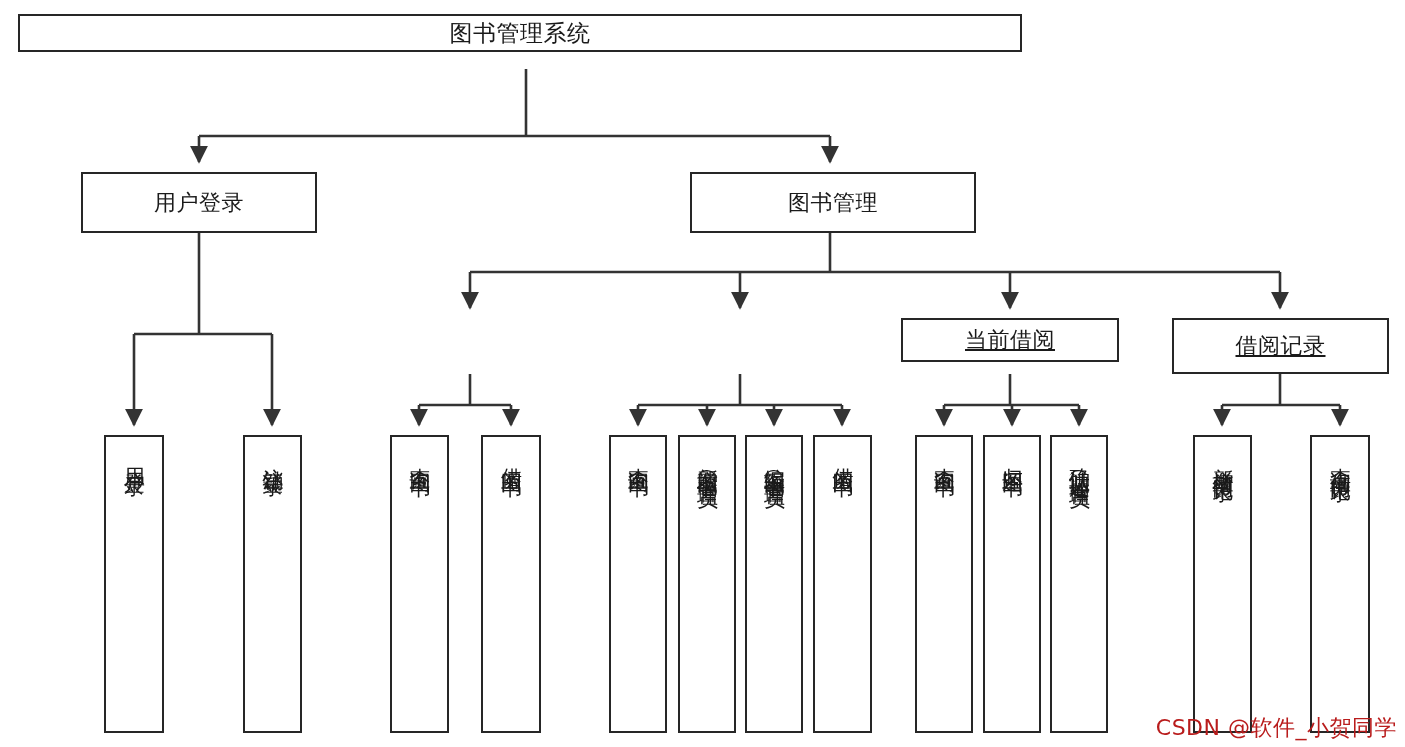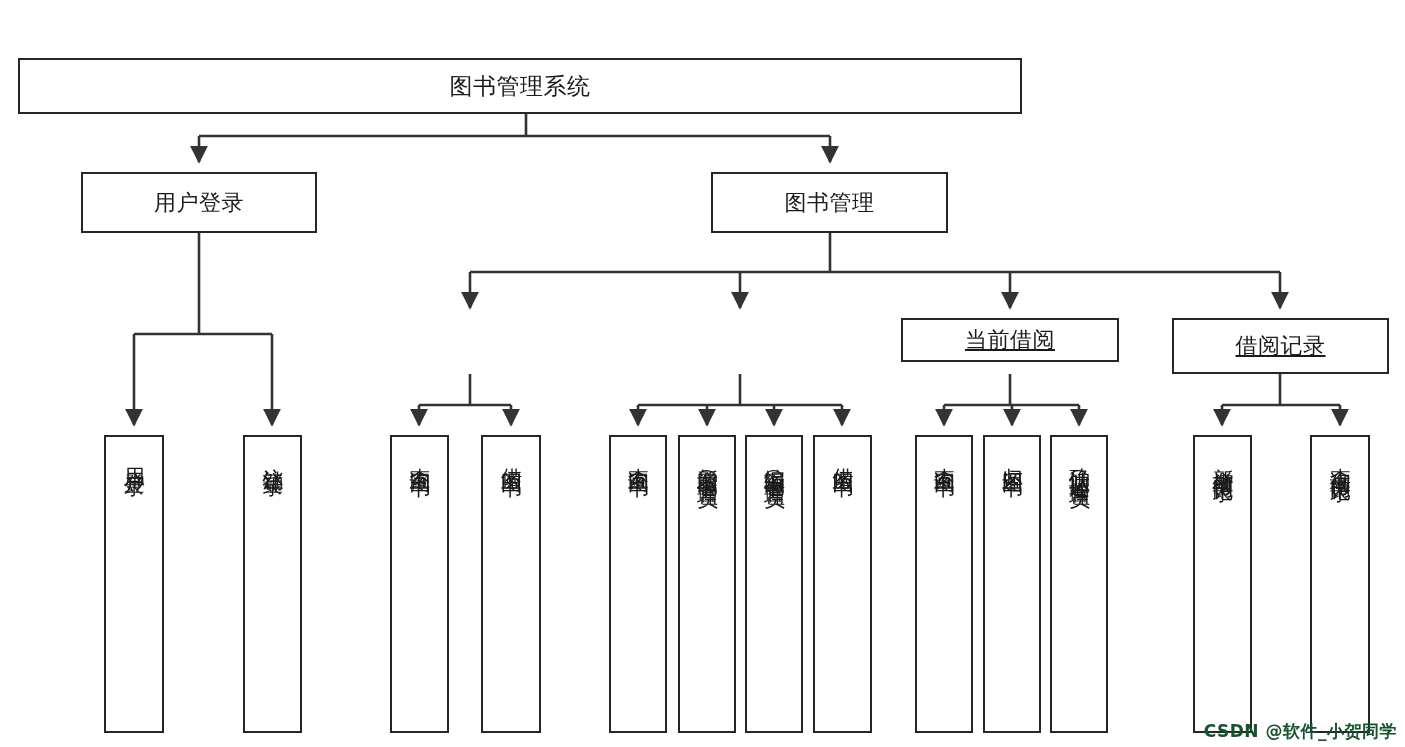--- a/index.html
+++ b/index.html
@@ -49,27 +49,26 @@
     font-size: 21px;
     letter-spacing: 3px;
     line-height: 1;
     text-align: left;
   }
   .node-box.root .node-label { font-size: 23px; }
   .watermark {
     position: absolute;
     right: 8px;
     bottom: 4px;
-    font-size: 17px;
-    color: #14532d;
+    font-size: 22px;
+    color: #b91c1c;
     letter-spacing: 0.5px;
     white-space: nowrap;
     z-index: 5;
     pointer-events: none;
-    font-weight: bold;
   }
   svg.connectors {
     position: absolute;
     left: 0; top: 0;
     width: 1405px;
     height: 747px;
     pointer-events: none;
   }
 </style>
 </head>
@@ -120,28 +119,28 @@
       <path d="M 1012 405 L 1012 425" marker-end="url(#arrow)"></path>
       <path d="M 1079 405 L 1079 425" marker-end="url(#arrow)"></path>
 
       <path d="M 1280 374 L 1280 405"></path>
       <path d="M 1222 405 L 1340 405"></path>
       <path d="M 1222 405 L 1222 425" marker-end="url(#arrow)"></path>
       <path d="M 1340 405 L 1340 425" marker-end="url(#arrow)"></path>
     </g>
   </svg>
 
-  <div class="node-box root" style="left:18px; top:14px; width:1004px; height:56px;margin-top:44px;">
+  <div class="node-box root" style="left:18px; top:14px; width:1004px; height:38px;">
     <span class="node-label">图书管理系统</span>
   </div>
 
   <div class="node-box" style="left:81px; top:172px; width:236px; height:61px;">
     <span class="node-label">用户登录</span>
   </div>
-  <div class="node-box" style="left:711px; top:172px; width:237px; height:61px;">
+  <div class="node-box" style="left:690px; top:172px; width:286px; height:61px;">
     <span class="node-label">图书管理</span>
   </div>
 
   <div class="node-box" style="left:901px; top:318px; width:218px; height:44px;text-decoration:underline;">
     <span class="node-label">当前借阅</span>
   </div>
   <div class="node-box" style="left:1172px; top:318px; width:217px; height:56px;text-decoration:underline;">
     <span class="node-label">借阅记录</span>
   </div>
 

